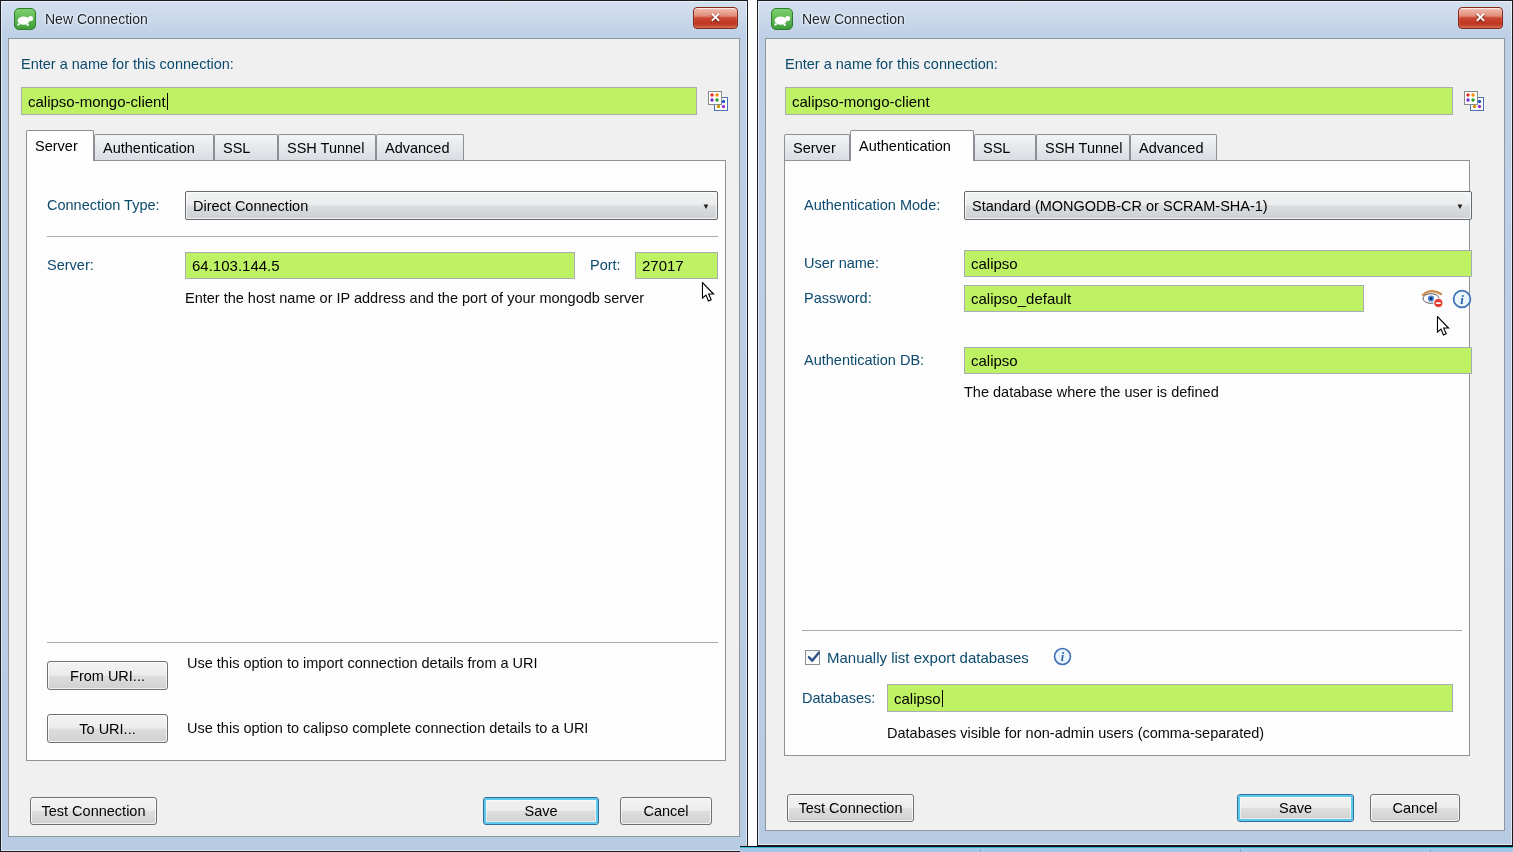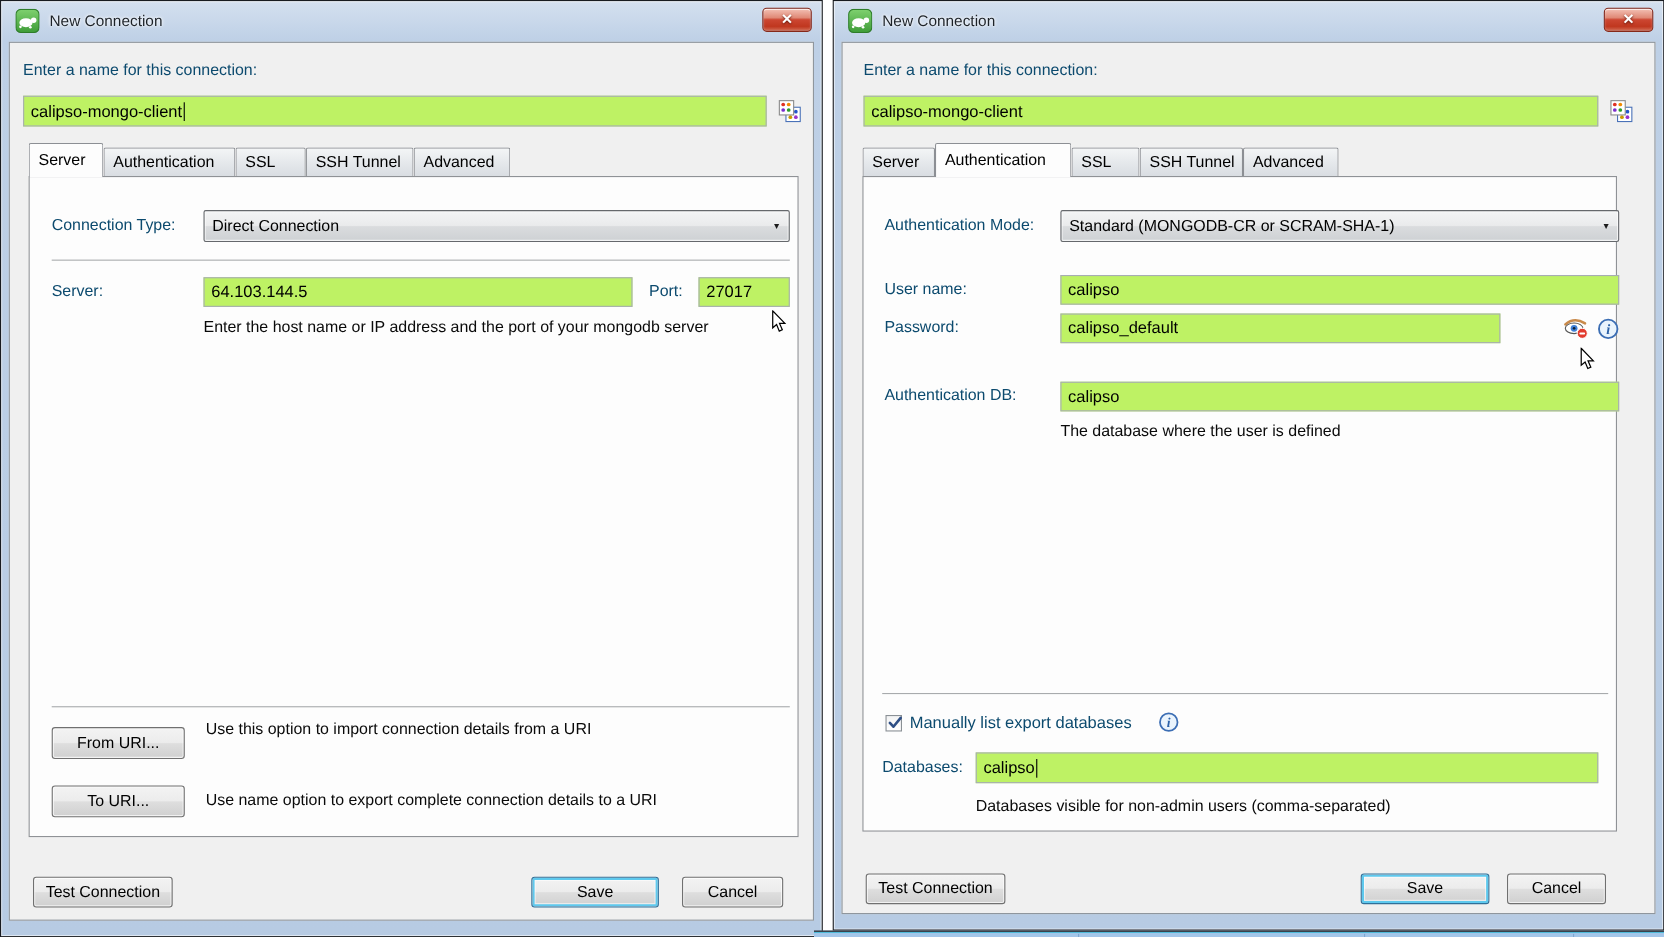--- a/index.html
+++ b/index.html
@@ -150,21 +150,21 @@
         <span>27017</span>
       </div>
       <div class="help" style="left:158px;top:129px;">Enter the host name or IP address and the port of your mongodb server</div>
 
       <div class="hsep" style="left:20px;top:481px;width:671px;"></div>
 
       <div class="btn" style="left:20px;top:500px;width:121px;height:29px;">From URI...</div>
       <div class="help" style="left:160px;top:488px;line-height:29px;">Use this option to import connection details from a URI</div>
 
       <div class="btn" style="left:20px;top:553px;width:121px;height:29px;">To URI...</div>
-      <div class="help" style="left:160px;top:553px;line-height:29px;">Use name option to export complete connection details to a URI</div>
+      <div class="help" style="left:160px;top:553px;line-height:29px;">Use this option to calipso complete connection details to a URI</div>
     </div>
 
     <span class="cursor" style="left:692px;top:243px;">
       <svg width="14" height="21" viewBox="0 0 12 19">
         <path d="M1 0.5 L1 14.5 L4.2 11.8 L6.4 17.2 L8.9 16.1 L6.6 10.9 L11 10.9 Z" fill="#fff" stroke="#000" stroke-width="1"></path>
       </svg>
     </span>
 
     <div class="btn" style="left:21px;top:758px;width:127px;height:28px;">Test Connection</div>
     <div class="btn default" style="left:474px;top:758px;width:116px;height:28px;">Save</div>

